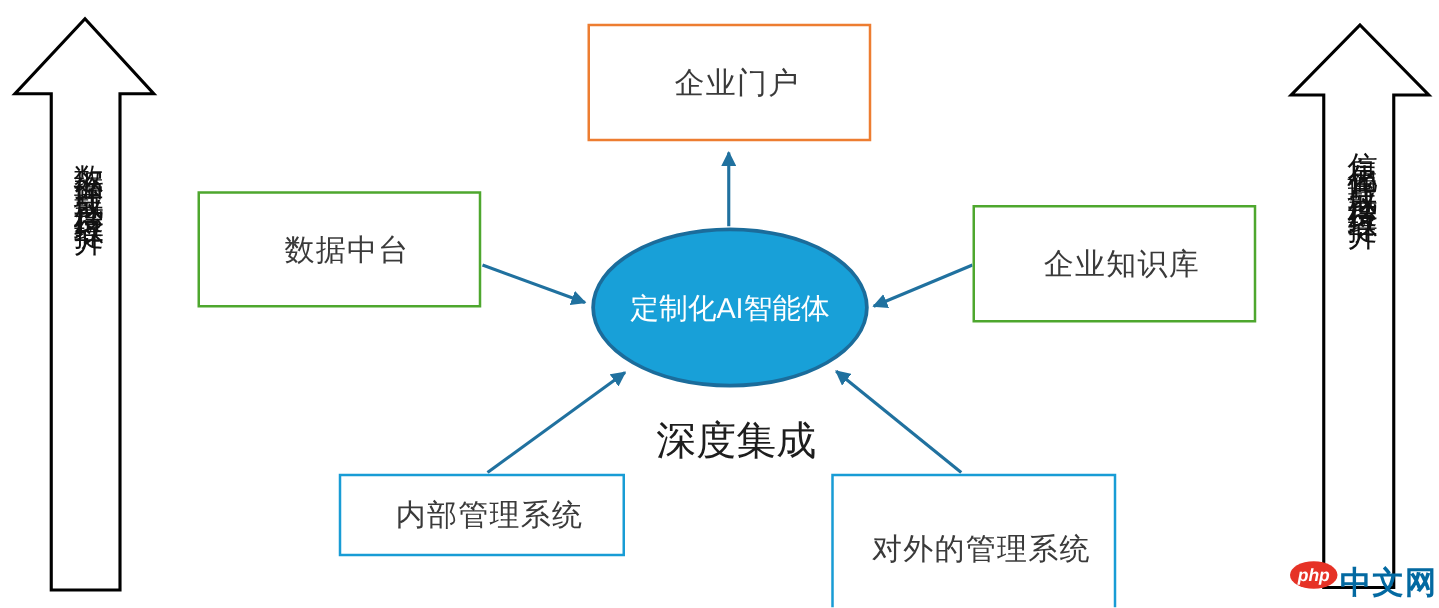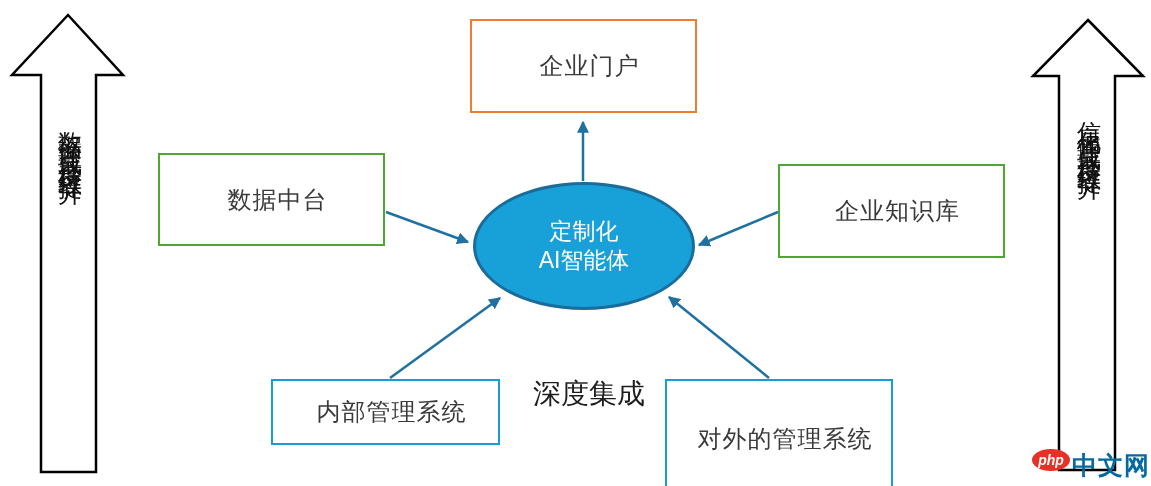--- a/index.html
+++ b/index.html
@@ -40,37 +40,36 @@
 
   
   .center-ellipse {
     position: absolute;
     left: 473px; top: 182px;
     width: 222px; height: 128px;
     background: #18A0D8;
     border: 3px solid #1B6C9B;
     border-radius: 50%;
     display: flex;
-    flex-direction: column;
+    flex-direction: row;
     align-items: center;
     justify-content: center;
     color: #ffffff;
     font-size: 23px;
     line-height: 29px;
     text-align: center;
   }
 
   .caption {
     position: absolute;
     left: 508px; top: 331px;
     width: 162px;
     text-align: center;
-    font-size: 28px;
+    font-size: 32px;
     color: #1d1d1d;
-    margin-top: 44px;
   }
 
   
   .vtext {
     position: absolute;
     writing-mode: vertical-rl;
     text-orientation: upright;
     font-size: 24px;
     letter-spacing: 5px;
     color: #111111;

